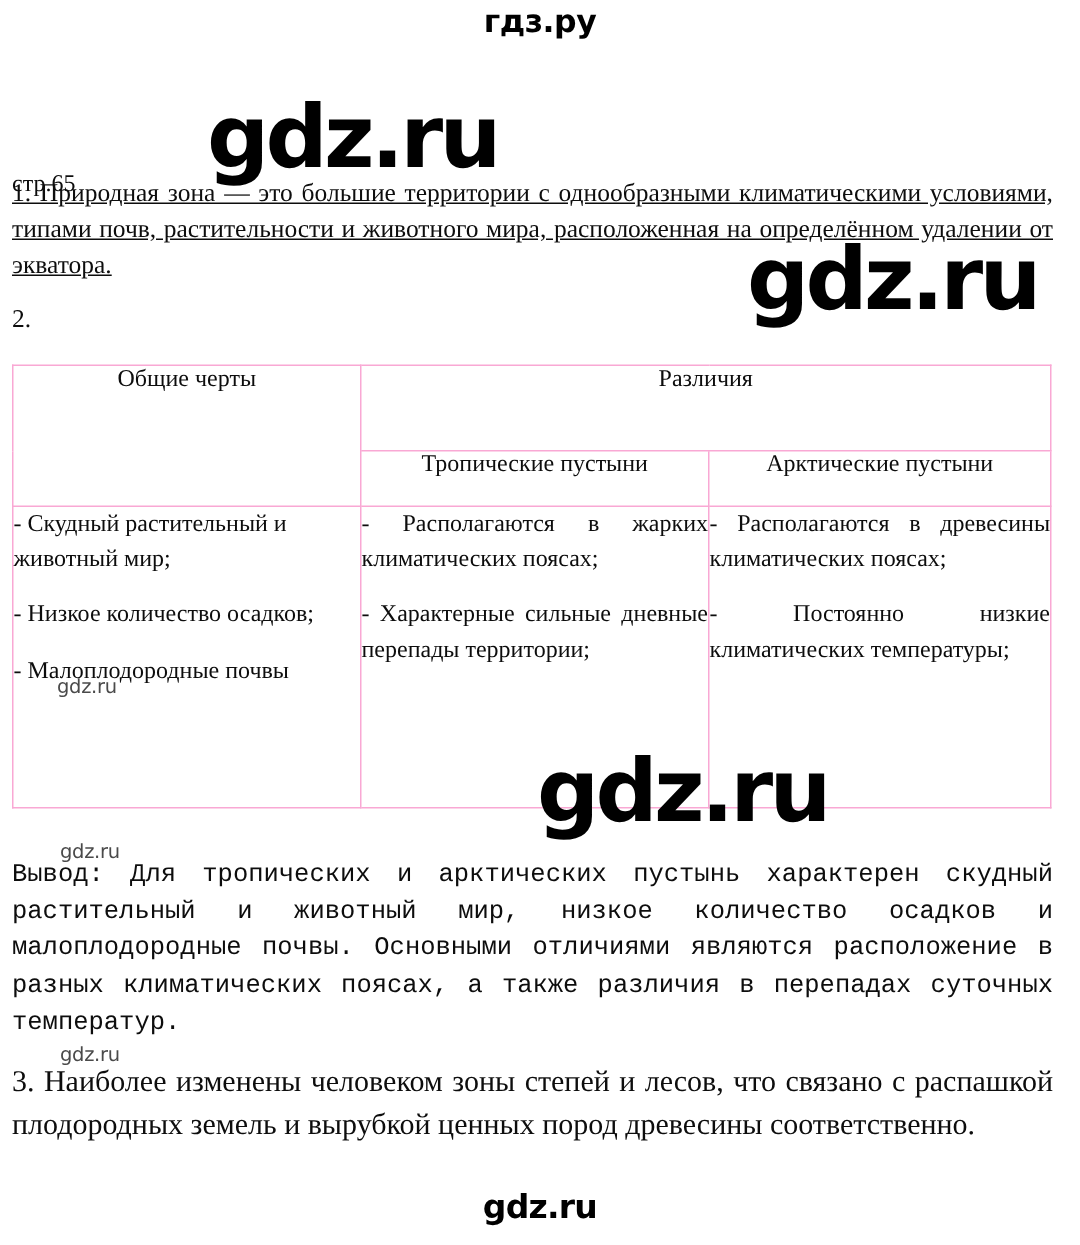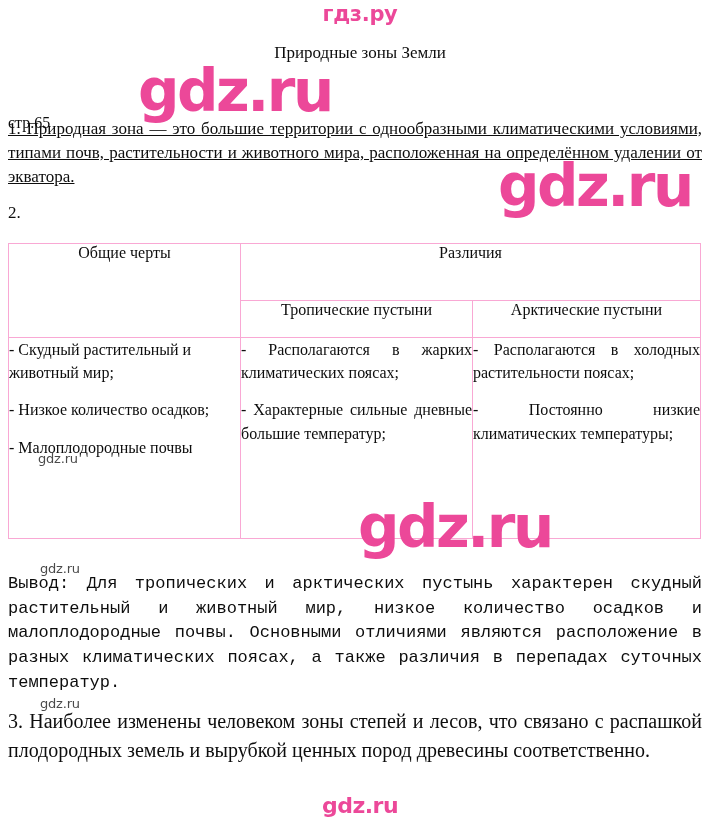--- a/index.html
+++ b/index.html
@@ -18,21 +18,21 @@
 
   .page {
     position: absolute;
     inset: 0;
   }
 
   
   .wm {
     position: absolute;
     font-family: "DejaVu Sans", "Liberation Sans", sans-serif;
-    color: #ec4899;
+    color: #000000;
     white-space: nowrap;
     pointer-events: none;
   }
   .wm-top {
     left: 0; right: 0;
     top: 2px;
     text-align: center;
     font-size: 21px;
     font-weight: 700;
     letter-spacing: -0.3px;
@@ -157,21 +157,20 @@
     text-align: justify;
   }
 </style>
 </head>
 <body>
 
 <div class="page">
 
   <div class="wm wm-top">гдз.ру</div>
 
-  <div class="doc-title">Природные зоны Земли</div>
 
   <div class="page-ref">стр.65</div>
 
   <div class="wm wm-big wm-big-1">gdz.ru</div>
 
   <div class="para para-1">1. Природная зона — это большие территории с однообразными климатическими условиями, типами почв, растительности и животного мира, расположенная на определённом удалении от экватора.</div>
 
   <div class="wm wm-big wm-big-2">gdz.ru</div>
 
   <div class="para para-2-num">2.</div>
@@ -192,24 +191,24 @@
         <th class="th-sub">Арктические пустыни</th>
       </tr>
       <tr>
         <td class="body-cell col-left">
           <p>- Скудный растительный и животный мир;</p>
           <p>- Низкое количество осадков;</p>
           <p>- Малоплодородные почвы</p>
         </td>
         <td class="body-cell">
           <p>- Располагаются в жарких климатических поясах;</p>
-          <p>- Характерные сильные дневные большие температур;</p>
+          <p>- Характерные сильные дневные перепады территории;</p>
         </td>
         <td class="body-cell">
-          <p>- Располагаются в холодных растительности поясах;</p>
+          <p>- Располагаются в древесины климатических поясах;</p>
           <p>- Постоянно низкие климатических температуры;</p>
         </td>
       </tr>
     </tbody>
   </table>
 
   <div class="wm wm-small wm-small-1">gdz.ru</div>
   <div class="wm wm-big wm-big-3">gdz.ru</div>
   <div class="wm wm-small wm-small-2">gdz.ru</div>
 

